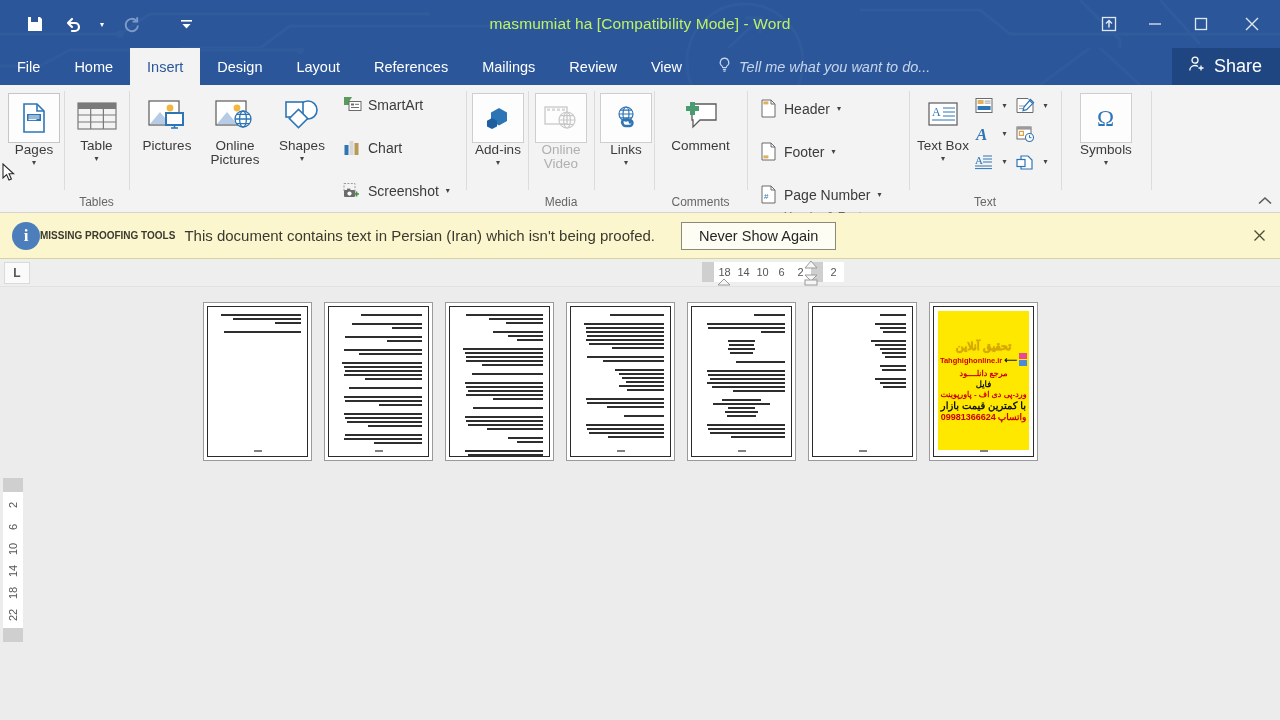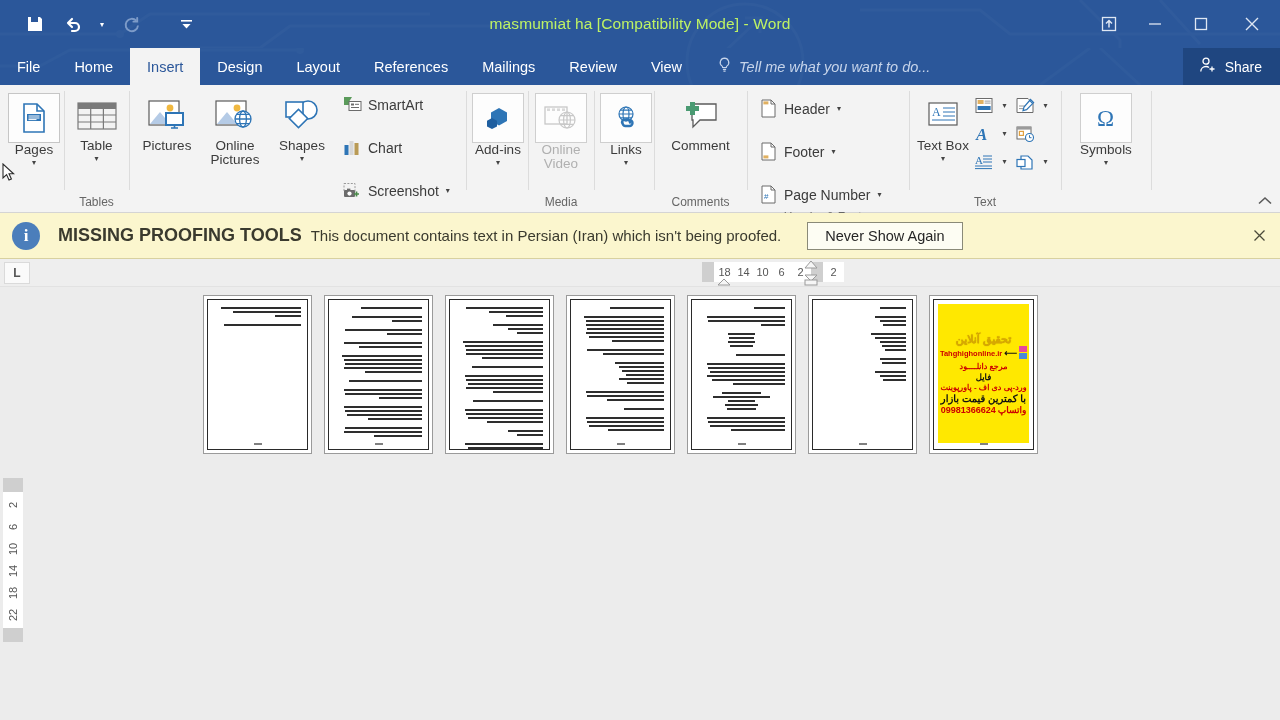--- a/index.html
+++ b/index.html
@@ -95,21 +95,21 @@
     font-style: italic;
     z-index: 2;
     white-space: nowrap;
   }
   .share-btn {
     position: absolute; right: 0; top: 0; bottom: 0;
     display: flex; align-items: center; gap: 8px;
     padding: 0 18px 0 16px;
     background: #1f4680;
     color: #ffffff;
-    font-size: 14px;
+    font-size: 18px;
     z-index: 3;
   }
 
   
   .ribbon {
     height: 128px;
     background: #f3f3f3;
     border-bottom: 1px solid #d4d4d4;
     display: flex;
     position: relative;
@@ -204,22 +204,21 @@
   .notify-icon {
     width: 28px; height: 28px; border-radius: 50%;
     background: #4b7ebb;
     color: #ffffff;
     display: flex; align-items: center; justify-content: center;
     font-size: 17px; font-weight: bold;
     font-family: "Liberation Serif", serif;
     flex: none;
   }
   .notify-strong {
-    margin-left: 18px;
-    font-size: 18px; font-weight: bold; color: #3a3a2e;
+    font-size: 10px; font-weight: bold; color: #3a3a2e;
     white-space: nowrap;
   }
   .notify-text {
     margin-left: 9px;
     font-size: 15px; color: #3a3a2e;
     white-space: nowrap;
   }
   .notify-btn {
     margin-left: 26px;
     height: 28px;
@@ -890,21 +889,21 @@
       <span>2</span>
       <span>6</span>
       <span>10</span>
       <span>14</span>
       <span>18</span>
       <span>22</span>
     </div>
     <div class="vcap"></div>
   </div>
 
-  <div class="pages-strip" style="top:0; left:203px; margin-top:8px;">
+  <div class="pages-strip" style="top:0; left:203px; margin-top:15px;">
 
     <div class="pagethumb">
       <div class="pageinner">
         <div class="plines">
           <div class="pline" style="width:92%"></div>
           <div class="pline" style="width:78%"></div>
           <div class="pline" style="width:30%"></div>
           <div class="pgap"></div>
           <div class="pline" style="width:88%"></div>
         </div>

